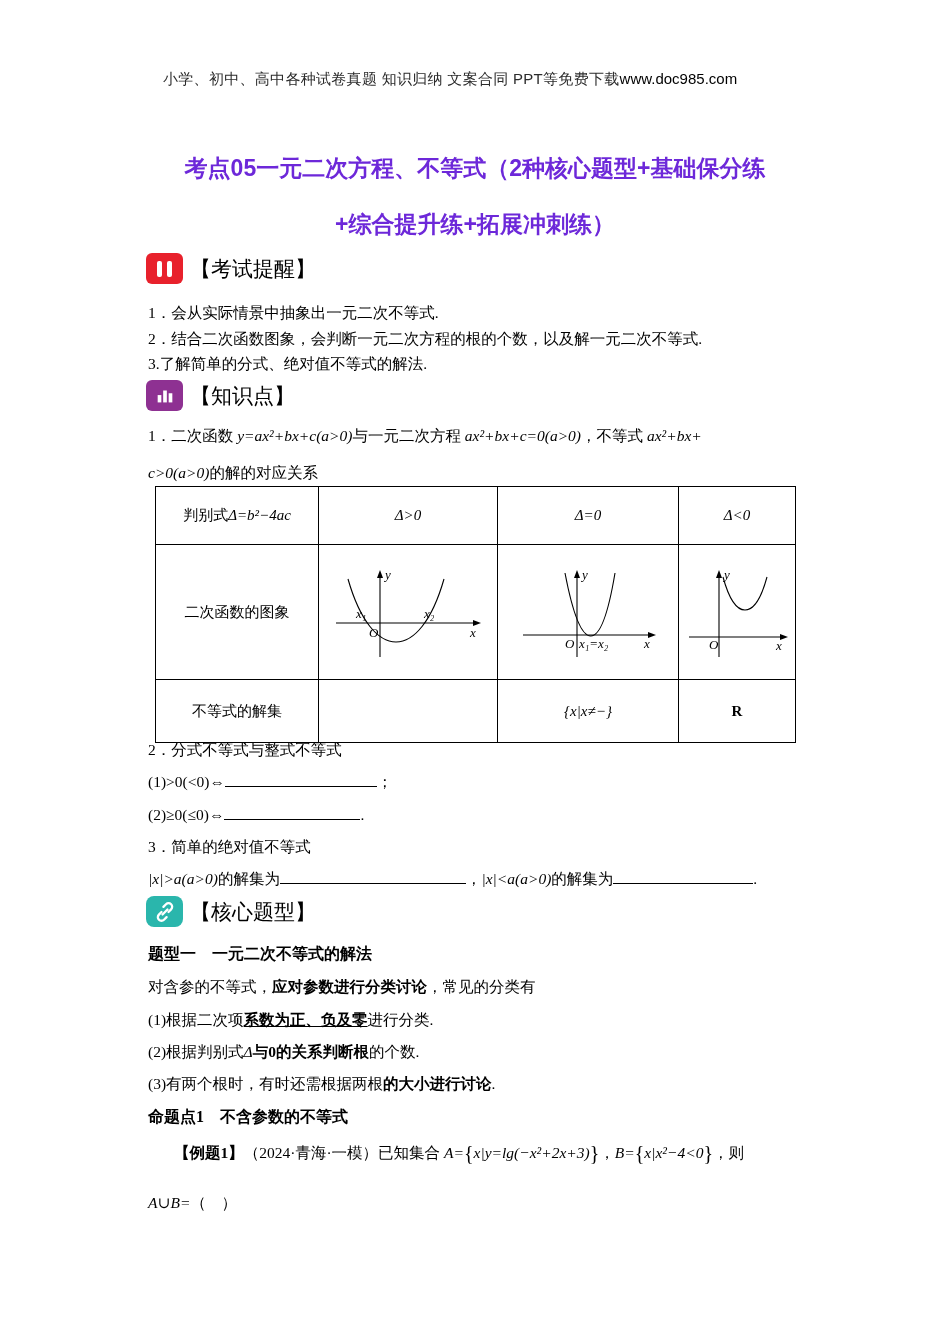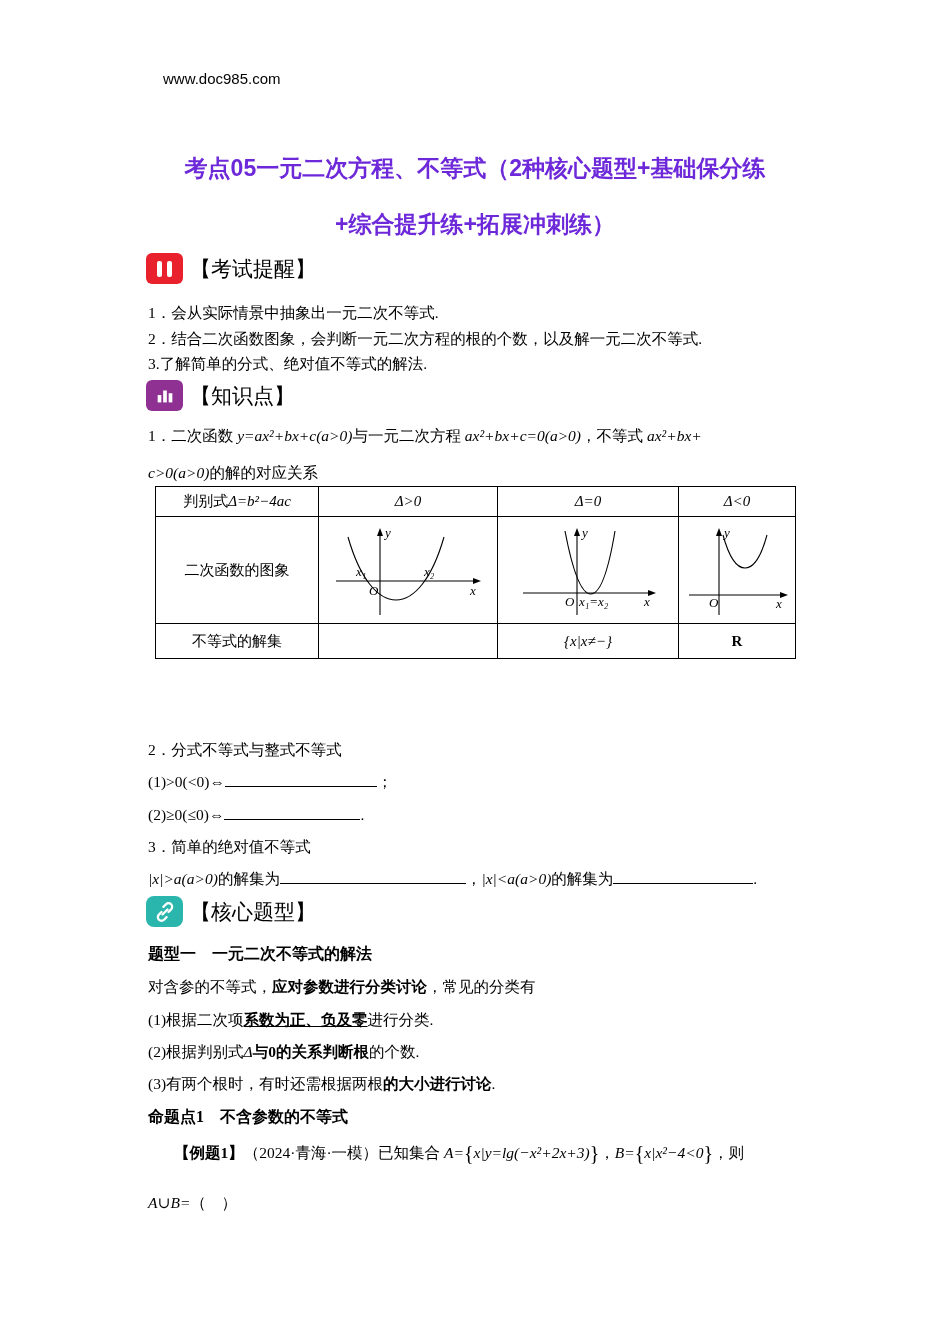--- a/index.html
+++ b/index.html
@@ -26,39 +26,40 @@
   .sec-heading{font-size:21px;color:#000}
   
   .line{position:absolute;left:148px;width:680px;font-size:15.5px;line-height:25px;white-space:nowrap;color:#000}
   .indent{left:174px}
   .bold{font-weight:bold}
   .math{font-style:italic}
   .blank{display:inline-block;border-bottom:1px solid #000;height:15px;vertical-align:baseline}
   .bigbrace{font-size:20px;vertical-align:-2px}
   
   .ktable{position:absolute;top:486px;left:155px;border-collapse:collapse;table-layout:fixed;width:640px}
-  .ktable td{border:1px solid #000;text-align:center;vertical-align:middle;font-size:15px;padding:2px 4px;color:#000}
+  .ktable td{border:1px solid #000;text-align:center;vertical-align:middle;font-size:15px;padding:16px 4px;color:#000}
   .trow1 td{height:25px}
   .trow2 td{height:102px}
   .trow3 td{height:54px}
   .trow4 td{height:30px}
   .td-left{text-align:left;padding-left:9px}
   .td-left div{line-height:25px}
   .bold-serif{font-weight:bold}
   .graph-svg{display:block;margin:0 auto}
   .graph-svg text{font-family:"Liberation Serif","DejaVu Serif",serif;font-size:13px;font-style:italic;fill:#000}
   .graph-svg line,.graph-svg path.curve{stroke:#000;fill:none;stroke-width:1.1}
   .graph-svg path.arrow{fill:#000;stroke:none}
 </style>
 </head>
 <body>
 
 <div>
 
   <div class="header">
+    <span class="header-left">小学、初中、高中各种试卷真题 知识归纳 文案合同 PPT等免费下载</span>
     <a class="header-right" href="#">www.doc985.com</a>
   </div>
 
   <div class="title" style="top:153px">考点05一元二次方程、不等式（2种核心题型+基础保分练</div>
   <div class="title" style="top:209px">+综合提升练+拓展冲刺练）</div>
 
   <div class="sec-row" style="top:253px">
     <span class="icon icon-red">
         <span class="pbar"></span>
         <span class="pbar"></span>

